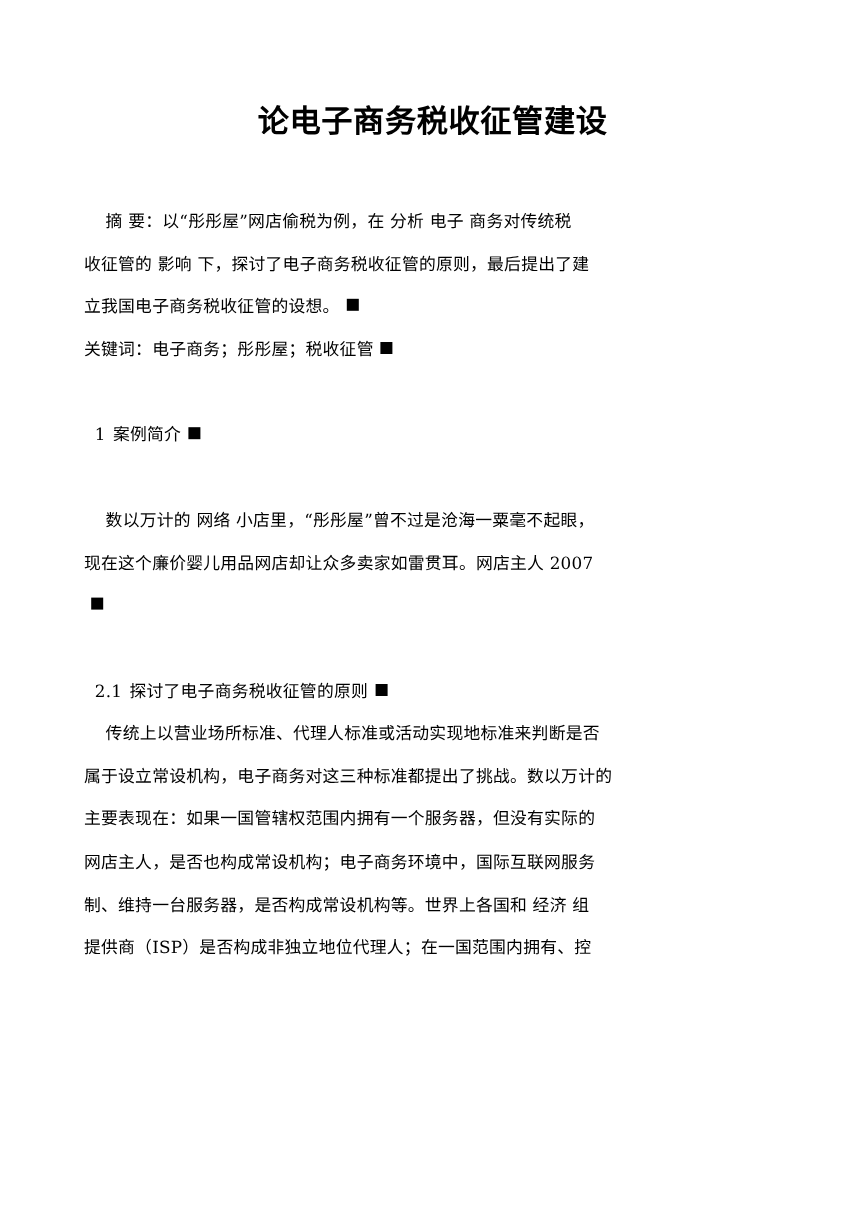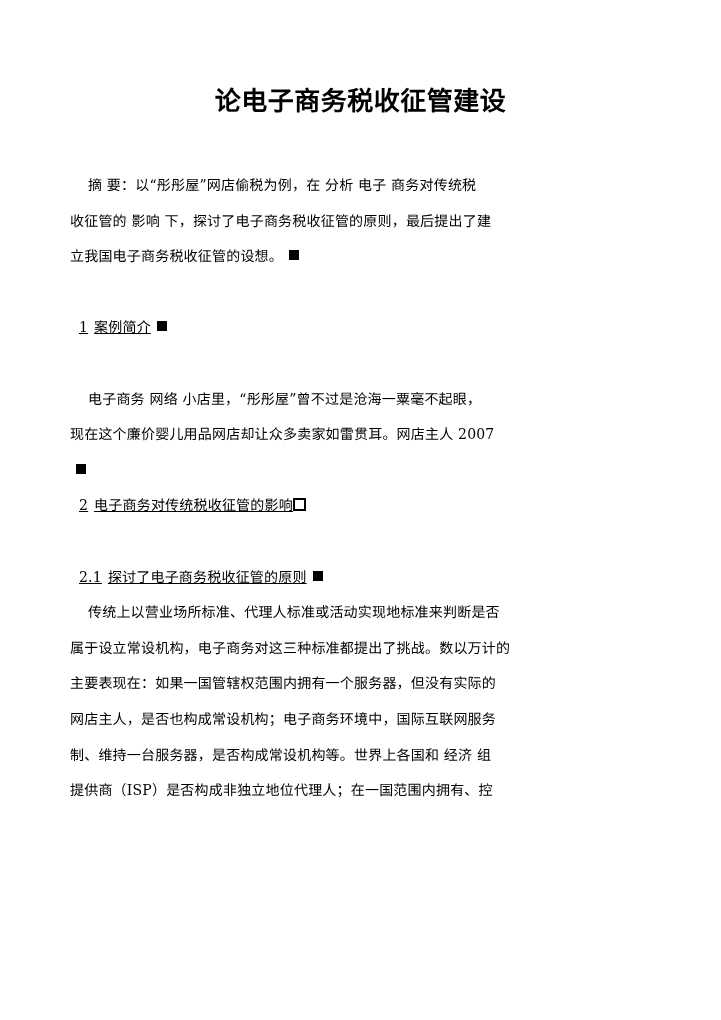--- a/index.html
+++ b/index.html
@@ -51,21 +51,20 @@
     font-size: 14px;
     line-height: 35.6px;
     height: 35.6px;
     white-space: pre;
     letter-spacing: 0.2px;
     font-family: "DejaVu Serif", "Liberation Serif", serif;
   }
 
   .line.indent {
     padding-left: 9px;
-    text-decoration: underline;
   }
   .line.indent2 {
     padding-left: 18px;
   }
 
   .gap {
     height: 35.6px;
   }
 
   
@@ -100,32 +99,32 @@
 <div class="page">
 
   <div class="doc-title">论电子商务税收征管建设</div>
 
   <div class="body-block">
 
     <div class="line indent2"><span>摘 要：以“彤彤屋”网店偷税为例，在 分析 电子 商务对传统税</span></div>
     <div class="line"><span>收征管的 影响 下，探讨了电子商务税收征管的原则，最后提出了建</span></div>
     <div class="line"><span>立我国电子商务税收征管的设想。</span><span class="sp"></span><span class="mark-filled"></span></div>
 
+    <div class="line"><span>关键词：电子商务；彤彤屋；税收征管</span><span class="sp"></span><span class="mark-filled"></span></div>
 
     <div class="gap"></div>
 
     <div class="line indent"><span>1</span><span class="sp"></span><span>案例简介</span><span class="sp"></span><span class="mark-filled"></span></div>
 
     <div class="gap"></div>
 
-    <div class="line indent2"><span>电子商务 网络 小店里，“彤彤屋”曾不过是沧海一粟毫不起眼，</span></div>
+    <div class="line indent2"><span>数以万计的 网络 小店里，“彤彤屋”曾不过是沧海一粟毫不起眼，</span></div>
     <div class="line"><span>现在这个廉价婴儿用品网店却让众多卖家如雷贯耳。网店主人 2007</span></div>
     <div class="line"><span class="sp"></span><span class="mark-filled"></span></div>
 
-    <div class="line indent"><span>2</span><span class="sp"></span><span>电子商务对传统税收征管的影响</span><span class="mark-hollow"></span></div>
 
     <div class="gap"></div>
 
     <div class="line indent"><span>2.1</span><span class="sp"></span><span>探讨了电子商务税收征管的原则</span><span class="sp"></span><span class="mark-filled"></span></div>
 
     <div class="line indent2"><span>传统上以营业场所标准、代理人标准或活动实现地标准来判断是否</span></div>
     <div class="line"><span>属于设立常设机构，电子商务对这三种标准都提出了挑战。数以万计的</span></div>
     <div class="line"><span>主要表现在：如果一国管辖权范围内拥有一个服务器，但没有实际的</span></div>
     <div class="line"><span>网店主人，是否也构成常设机构；电子商务环境中，国际互联网服务</span></div>
     <div class="line"><span>制、维持一台服务器，是否构成常设机构等。世界上各国和 经济 组</span></div>

